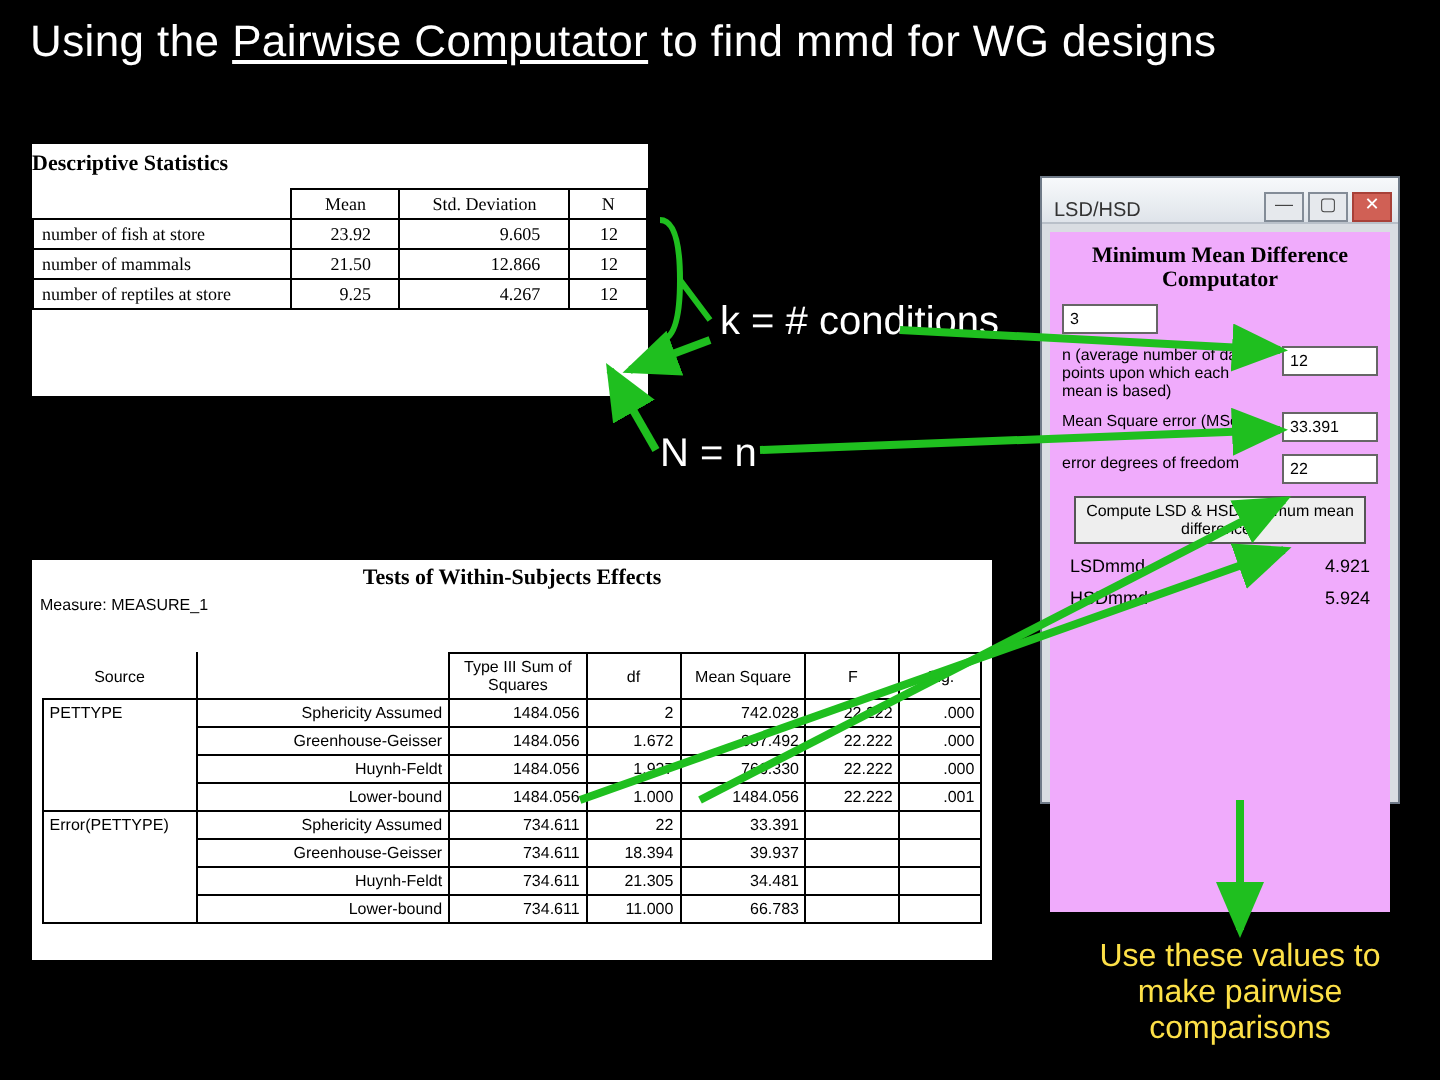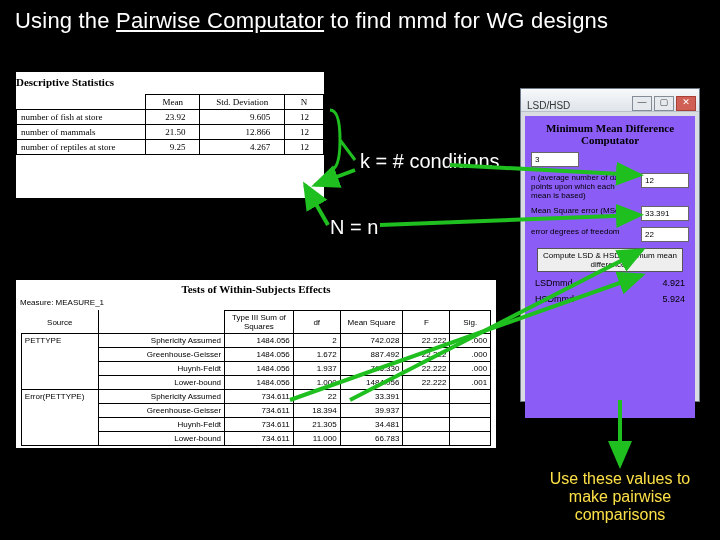--- a/index.html
+++ b/index.html
@@ -97,21 +97,21 @@
     padding: 3px 0 3px 0;
   }
   .measure-line {
     font-size: 8px;
     font-family: Arial, sans-serif;
     padding: 0 0 3px 4px;
   }
   table.anova {
     border-collapse: collapse;
     width: 98%;
-    margin: 0 auto;
+    margin: 16px auto;
     font-size: 8px;
     font-family: Arial, sans-serif;
   }
   table.anova th, table.anova td {
     border: 1px solid #000;
     padding: 2px 3px;
   }
   table.anova th {
     font-weight: normal;
     text-align: center;
@@ -167,23 +167,23 @@
     line-height: 11px;
     text-align: center;
     color: #444;
   }
   .winbtn.close {
     background: #d06055;
     color: #fff;
     border-color: #a84038;
   }
   .comp-body {
-    background: #8b5cf6;
+    background: #f0abfc;
     margin: 4px;
-    height: 302px;
+    height: 340px;
     padding: 6px 6px;
     box-sizing: border-box;
     font-size: 9px;
     color: #000;
     position: relative;
   }
   .comp-heading {
     font-family: "Times New Roman", serif;
     font-weight: bold;
     font-size: 11px;

